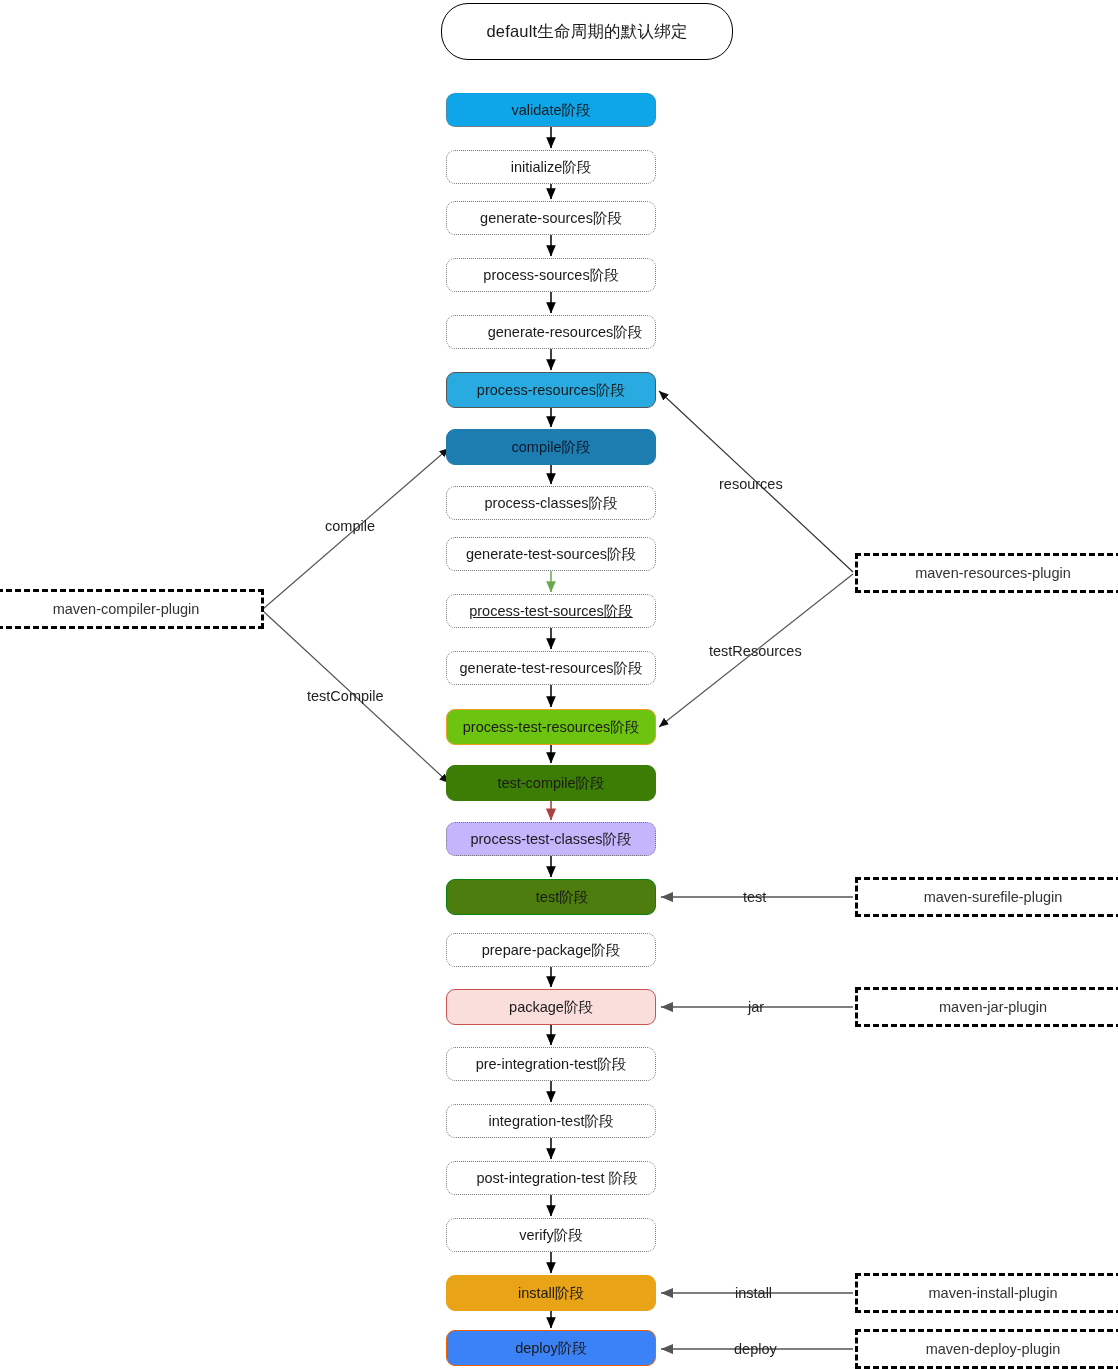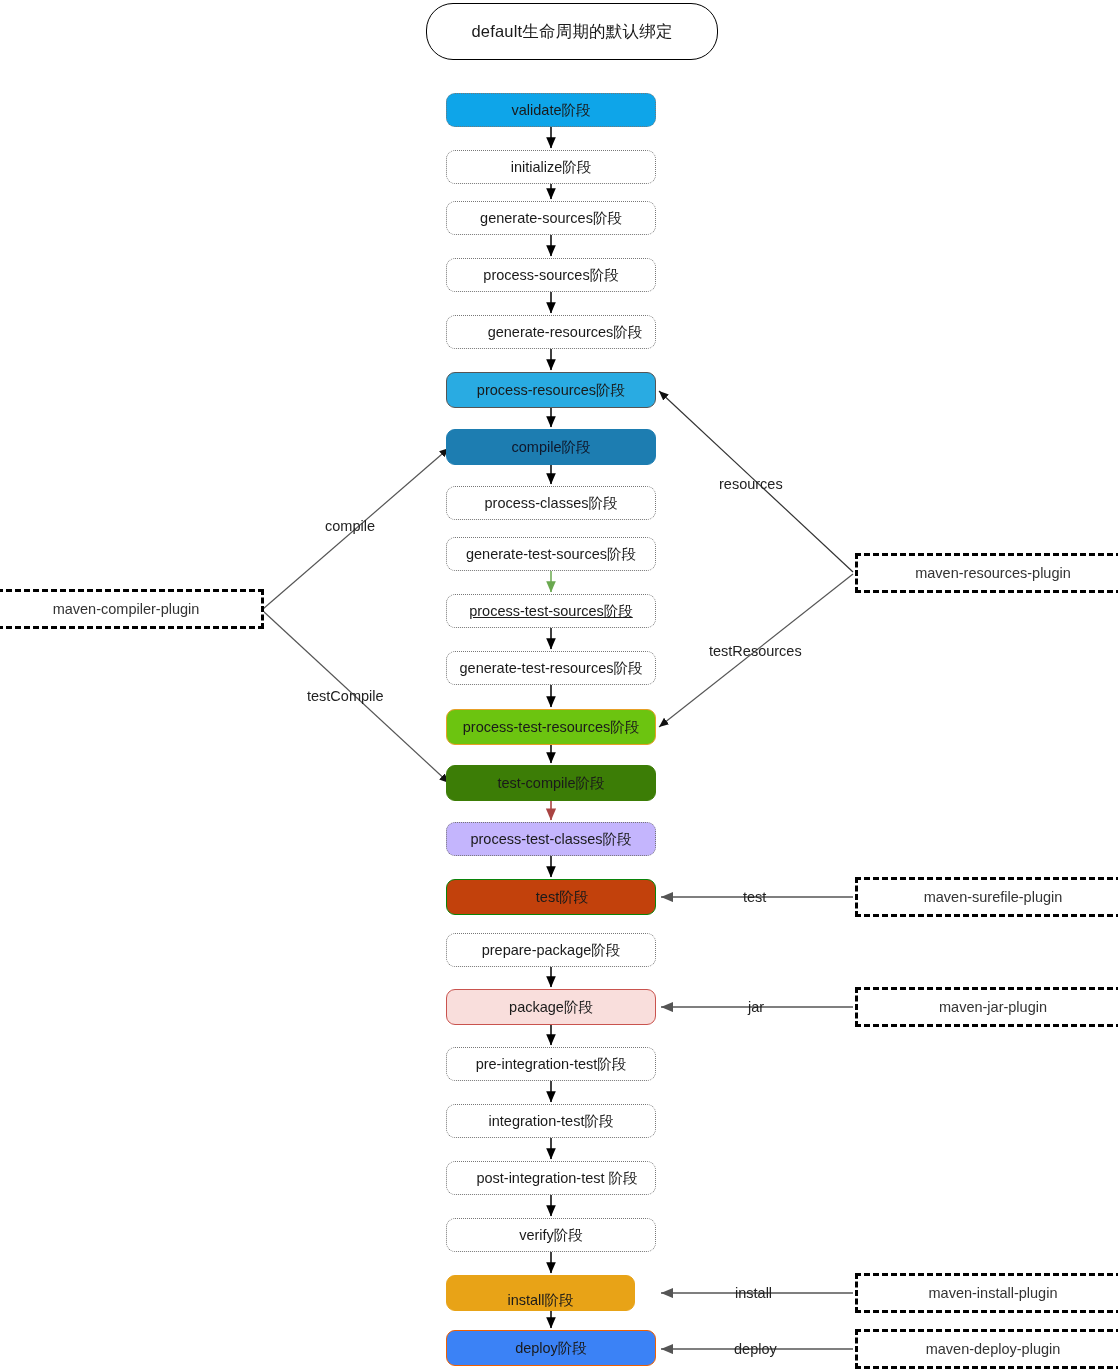--- a/index.html
+++ b/index.html
@@ -127,21 +127,21 @@
     <line x1="853" y1="574" x2="659" y2="727" stroke="#555555" stroke-width="1.2" marker-end="url(#ah-dk)"></line>
 
     <g stroke="#555555" stroke-width="1.5" fill="none" marker-end="url(#ah-gray)">
       <line x1="853" y1="897" x2="661" y2="897"></line>
       <line x1="853" y1="1007" x2="661" y2="1007"></line>
       <line x1="853" y1="1293" x2="661" y2="1293"></line>
       <line x1="853" y1="1349" x2="661" y2="1349"></line>
     </g>
   </svg>
 
-  <div class="node title-box" id="title-box" style="left: 426px; top: 3px; width: 292px; height: 57px; border-radius: 27px;">
+  <div class="node title-box" id="title-box" style="left: 441px; top: 3px; width: 292px; height: 57px; border-radius: 27px;">
     <span>default生命周期的默认绑定</span>
   </div>
 
   <div id="phase-layer">
       <div class="node phase" style="left: 446px; top: 93px; width: 210px; height: 34px; background: #0ea5e9; border-color: rgb(119, 119, 119); color: rgb(26, 26, 26);">
         <span>validate阶段</span>
       </div>
       <div class="node phase" style="left: 446px; top: 150px; width: 210px; height: 34px; background: rgb(255, 255, 255); border-color: rgb(119, 119, 119); color: rgb(26, 26, 26);">
         <span>initialize阶段</span>
       </div>
@@ -174,42 +174,42 @@
       </div>
       <div class="node phase filled" style="left: 446px; top: 709px; width: 210px; height: 36px; background: rgb(108, 196, 16); border-color: rgb(231, 159, 38); color: rgb(26, 26, 26);">
         <span>process-test-resources阶段</span>
       </div>
       <div class="node phase filled" style="left: 446px; top: 765px; width: 210px; height: 36px; background: rgb(60, 125, 6); border-color: rgb(60, 125, 6); color: rgb(26, 26, 26);">
         <span>test-compile阶段</span>
       </div>
       <div class="node phase" style="left: 446px; top: 822px; width: 210px; height: 34px; background: #c4b5fd; border-color: rgb(119, 119, 119); color: rgb(26, 26, 26);">
         <span>process-test-classes阶段</span>
       </div>
-      <div class="node phase filled" style="left: 446px; top: 879px; width: 210px; height: 36px; background: #c2410c; border-color: rgb(9, 131, 9); color: rgb(26, 26, 26); padding-left: 22px;">
+      <div class="node phase filled" style="left: 446px; top: 879px; width: 210px; height: 36px; background: #4d7c0f; border-color: rgb(9, 131, 9); color: rgb(26, 26, 26); padding-left: 22px;">
         <span>test阶段</span>
       </div>
       <div class="node phase" style="left: 446px; top: 933px; width: 210px; height: 34px; background: rgb(255, 255, 255); border-color: rgb(119, 119, 119); color: rgb(26, 26, 26);">
         <span>prepare-package阶段</span>
       </div>
       <div class="node phase filled" style="left: 446px; top: 989px; width: 210px; height: 36px; background: rgb(249, 222, 220); border-color: rgb(201, 83, 78); color: rgb(26, 26, 26);">
         <span>package阶段</span>
       </div>
       <div class="node phase" style="left: 446px; top: 1047px; width: 210px; height: 34px; background: rgb(255, 255, 255); border-color: rgb(119, 119, 119); color: rgb(26, 26, 26);">
         <span>pre-integration-test阶段</span>
       </div>
       <div class="node phase" style="left: 446px; top: 1104px; width: 210px; height: 34px; background: rgb(255, 255, 255); border-color: rgb(119, 119, 119); color: rgb(26, 26, 26);">
         <span>integration-test阶段</span>
       </div>
       <div class="node phase" style="left: 446px; top: 1161px; width: 210px; height: 34px; background: rgb(255, 255, 255); border-color: rgb(119, 119, 119); color: rgb(26, 26, 26); padding-left: 12px;">
         <span>post-integration-test 阶段</span>
       </div>
       <div class="node phase" style="left: 446px; top: 1218px; width: 210px; height: 34px; background: rgb(255, 255, 255); border-color: rgb(119, 119, 119); color: rgb(26, 26, 26);">
         <span>verify阶段</span>
       </div>
-      <div class="node phase filled" style="left: 446px; top: 1275px; width: 189px; height: 36px; background: rgb(232, 163, 23); border-color: rgb(232, 163, 23); color: rgb(26, 26, 26); align-items: flex-end;">
+      <div class="node phase filled" style="left: 446px; top: 1275px; width: 210px; height: 36px; background: rgb(232, 163, 23); border-color: rgb(232, 163, 23); color: rgb(26, 26, 26);">
         <span>install阶段</span>
       </div>
       <div class="node phase filled" style="left: 446px; top: 1330px; width: 210px; height: 36px; background: #3b82f6; border-color: rgb(240, 96, 0); color: rgb(26, 26, 26);">
         <span>deploy阶段</span>
       </div>
     </div>
   <div id="plugin-layer">
       <div class="node plugin" style="left: -12px; top: 589px; width: 276px; height: 40px;">
         <span>maven-compiler-plugin</span>
       </div>

